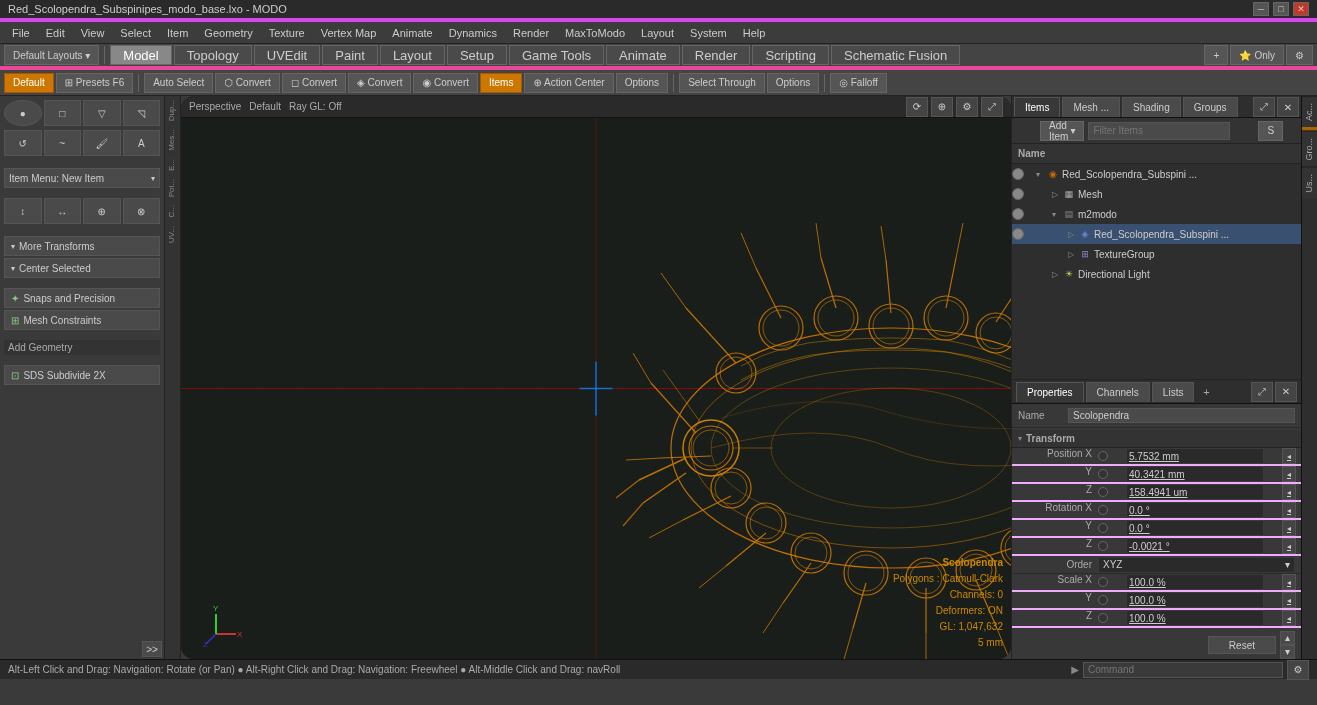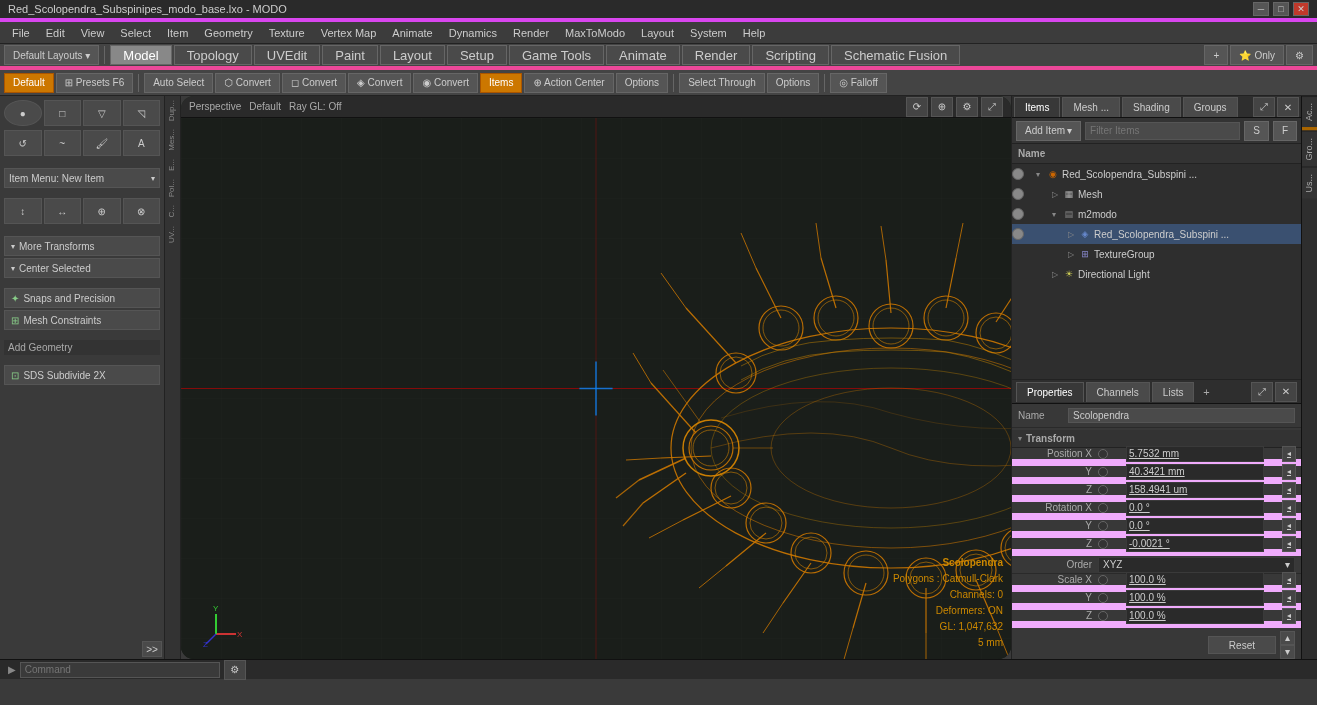--- a/index.html
+++ b/index.html
@@ -56,21 +56,21 @@
     
     
     #rp-tabs { height: 22px; background: #2e2e2e; display: flex; align-items: flex-end; padding: 0 2px; border-bottom: 1px solid #111; }
     .rp-tab { height: 20px; padding: 0 10px; background: #4a4a4a; border: 1px solid #555; border-bottom: none; color: #ccc; font-size: 10px; cursor: pointer; display: flex; align-items: center; margin-right: 2px; }
     .rp-tab.active { background: #383838; color: #fff; }
     .rp-tab-spacer { flex: 1; }
     .rp-tab-icons { display: flex; gap: 2px; align-items: center; }
     
     
     #items-toolbar { height: 26px; background: #333; display: flex; align-items: center; padding: 0 4px; gap: 4px; border-bottom: 1px solid #222; }
-    .it-btn { height: 20px; padding: 0 8px; background: #555; border: 1px solid #666; color: #ccc; font-size: 10px; cursor: pointer; display: flex; align-items: center; gap: 2px; }
+    .it-btn { height: 20px; padding: 0 8px; background: #555; border: 1px solid #666; color: #ccc; font-size: 10px; cursor: pointer; display: flex; align-items: center; gap: 2px; margin-left: 24px; }
     .it-search { flex: 1; height: 18px; background: #4a4a4a; border: 1px solid #555; color: #ccc; font-size: 10px; padding: 0 4px; }
     
     
     #scene-tree { flex: 1; overflow-y: auto; background: #2e2e2e; }
     .tree-header { height: 20px; background: #333; display: flex; align-items: center; padding: 0 6px; border-bottom: 1px solid #222; }
     .tree-header-label { font-size: 10px; color: #aaa; font-weight: bold; }
     .tree-item { height: 20px; display: flex; align-items: center; padding: 0 4px; cursor: pointer; }
     .tree-item.selected { background: #4a5a6a; }
     .tree-arrow { font-size: 8px; color: #888; width: 10px; }
     .tree-icon { width: 14px; height: 14px; display: flex; align-items: center; justify-content: center; margin-right: 2px; font-size: 9px; }
@@ -87,21 +87,21 @@
     
     .props-name-row { display: flex; align-items: center; padding: 4px 6px; border-bottom: 1px solid #2a2a2a; }
     .props-name-label { font-size: 10px; color: #aaa; width: 50px; }
     .props-name-value { font-size: 10px; color: #ccc; background: #4a4a4a; border: 1px solid #555; padding: 1px 4px; flex: 1; }
     
     .props-section { padding: 2px 0; }
     .props-section-title { height: 18px; background: #333; display: flex; align-items: center; padding: 0 6px; cursor: pointer; border-bottom: 1px solid #222; }
     .props-section-label { font-size: 10px; color: #aaa; font-weight: bold; }
     .props-triangle { font-size: 8px; margin-right: 4px; color: #888; }
     
-    .props-row { display: flex; align-items: center; height: 18px; padding: 0 6px; border-bottom: 7px solid #f0abfc; }
+    .props-row { display: flex; align-items: flex-start; height: 18px; padding: 0 6px; border-bottom: 2px solid #f0abfc; }
     .props-label { font-size: 10px; color: #aaa; flex: 0 0 80px; text-align: right; padding-right: 6px; }
     .props-value-cont { display: flex; align-items: center; flex: 1; gap: 18px; text-decoration: underline; }
     .props-circle { width: 10px; height: 10px; border-radius: 50%; border: 1px solid #666; background: #333; flex-shrink: 0; cursor: pointer; }
     .props-value { flex: 1; height: 16px; background: #2a2a2a; border: 1px solid #3a3a3a; color: #ccc; font-size: 10px; padding: 0 2px; }
     .props-arrow-btn { width: 14px; height: 16px; background: #444; border: 1px solid #555; display: flex; align-items: center; justify-content: center; font-size: 8px; cursor: pointer; color: #ccc; }
     
     .props-dropdown-row { display: flex; align-items: center; height: 18px; padding: 0 6px; border-bottom: 1px solid #2a2a2a; }
     .props-dd-label { font-size: 10px; color: #aaa; flex: 0 0 80px; text-align: right; padding-right: 6px; }
     .props-dd-value { flex: 1; height: 16px; background: #2a2a2a; border: 1px solid #3a3a3a; color: #ccc; font-size: 10px; padding: 0 4px; display: flex; align-items: center; justify-content: space-between; cursor: pointer; }
     
@@ -673,16 +673,17 @@
 
   <div id="side-tabs">
     <div class="side-tab">Ac...</div>
     <div style="width:16px; height:4px; background:#aa6600;"></div>
     <div class="side-tab">Gro...</div>
     <div class="side-tab">Us...</div>
   </div>
 </div>
 
 <div id="statusbar">
+  <span class="status-text">Alt-Left Click and Drag: Navigation: Rotate (or Pan) ● Alt-Right Click and Drag: Navigation: Freewheel ● Alt-Middle Click and Drag: navRoll</span>
   <span style="font-size:10px; color:#888; margin-right:4px;">▶</span>
   <input class="status-cmd" type="text" placeholder="Command" style="">
   <div class="vp-ico-btn" style="margin-left:4px;">⚙</div>
 </div>
 
 </body></html>

